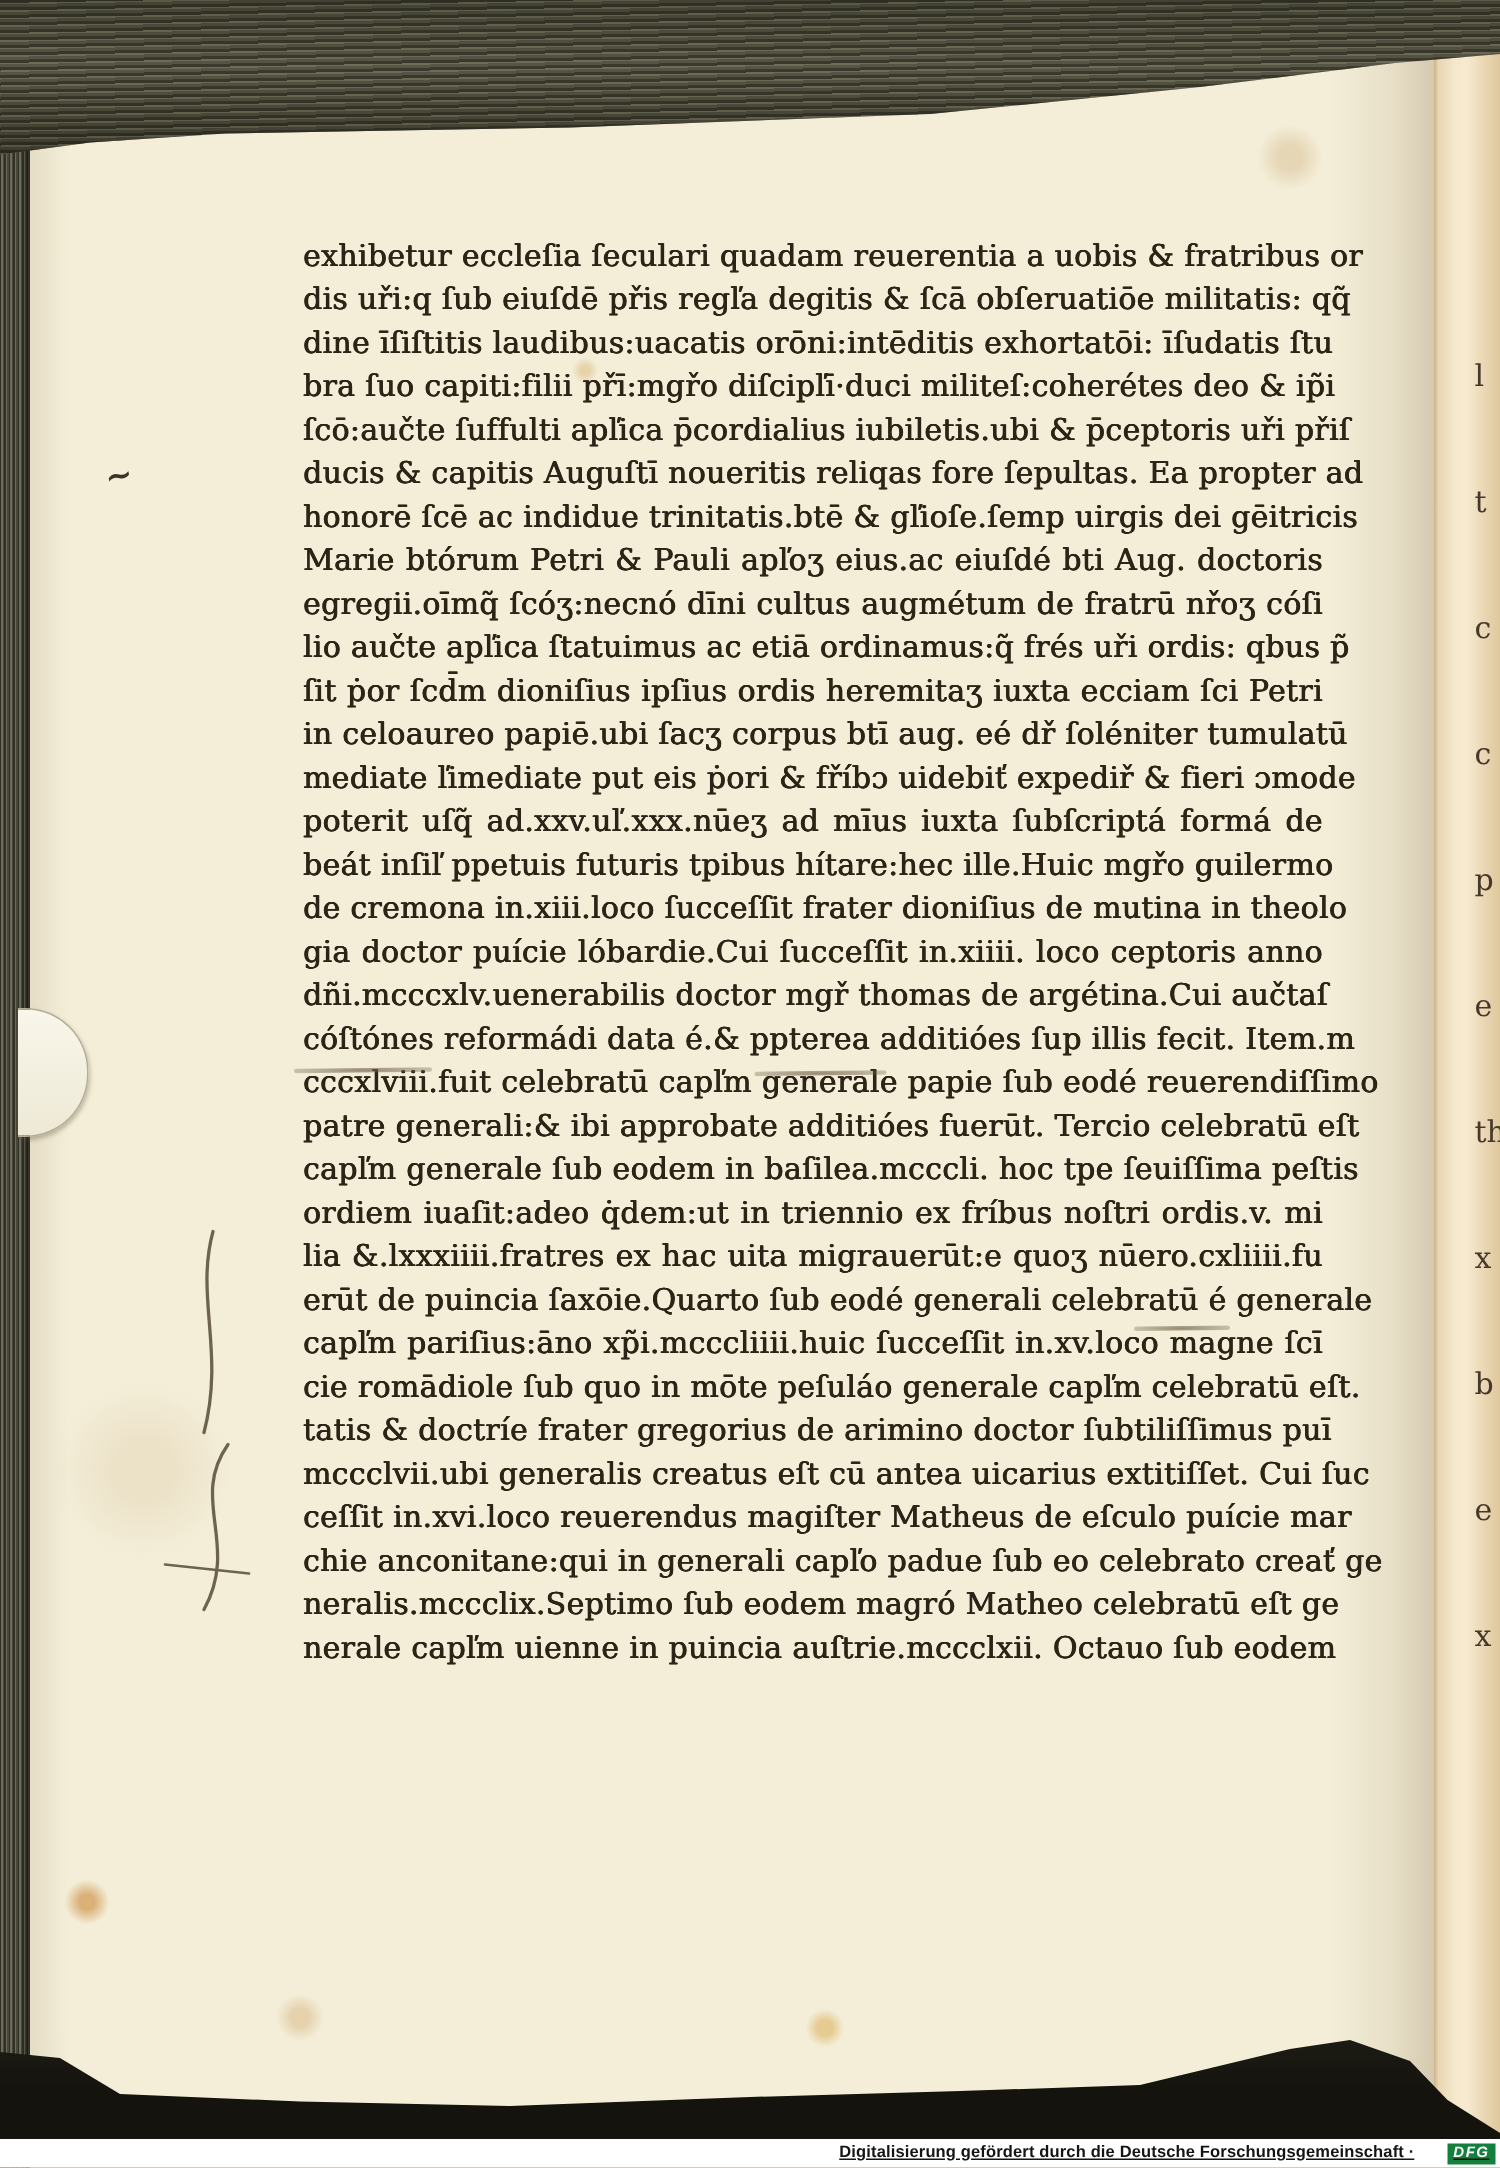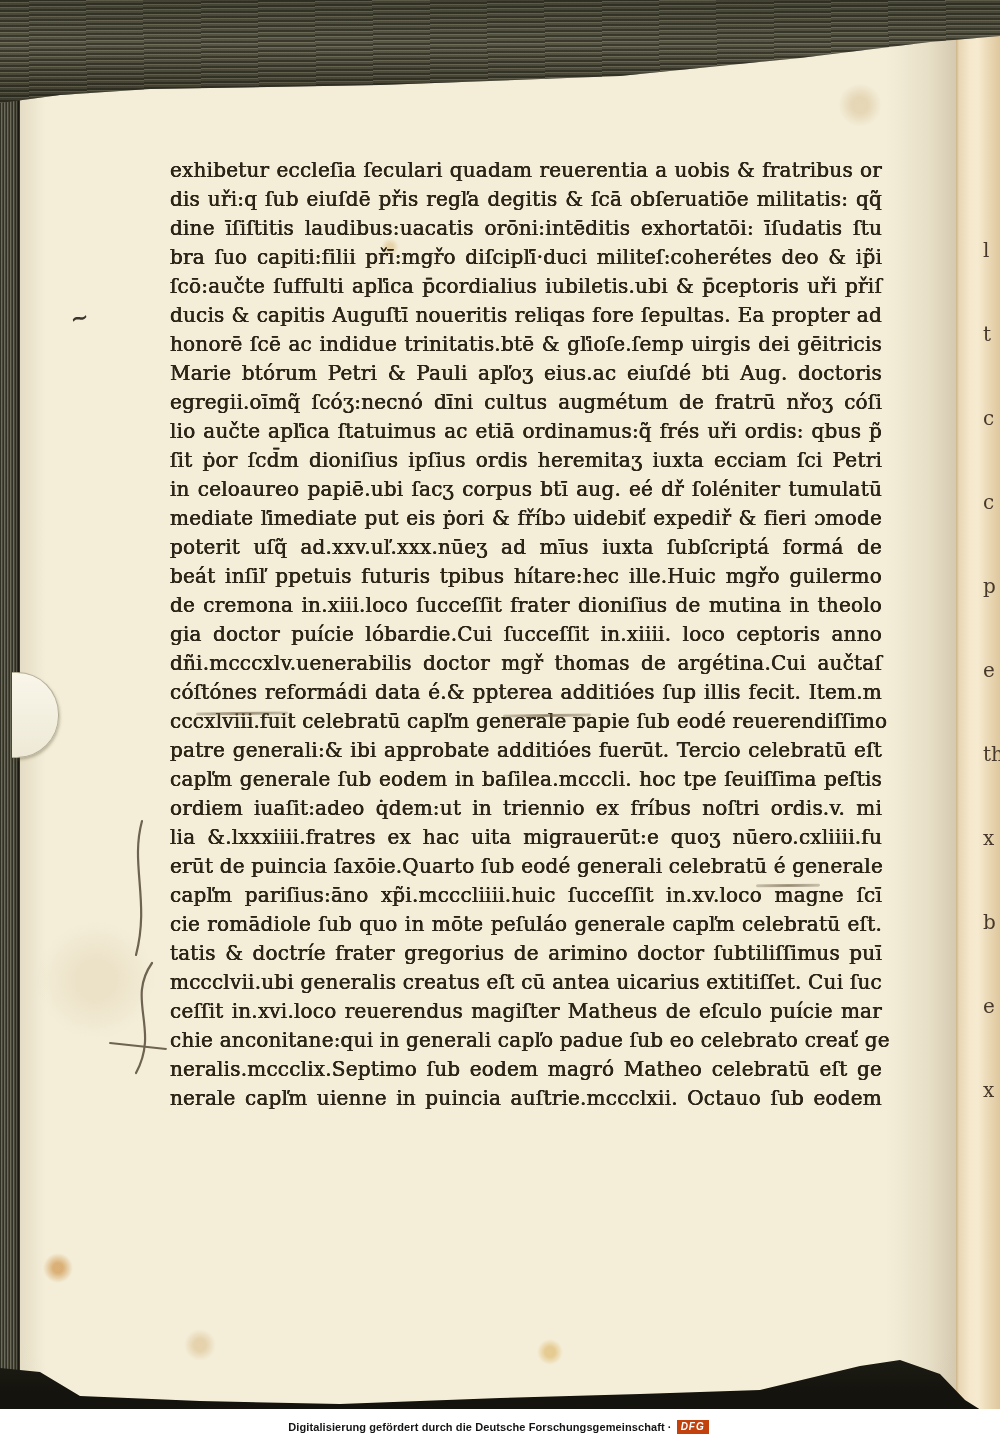--- a/index.html
+++ b/index.html
@@ -66,49 +66,50 @@
     clip-path:polygon(0 38px,40px 42px,80px 66px,200px 71px,340px 74px,500px 68px,640px 64px,760px 60px,860px 36px,900px 30px,940px 44px,965px 70px,100% 92px,100% 100%,0 100%);
   }
   
   #textblock{
     position:absolute;left:170px;top:156px;width:712px;z-index:3;
     color:#2c2417;font-size:20px;line-height:29px;letter-spacing:0.2px;
     text-shadow:0.25px 0 0 currentColor,-0.25px 0 0 currentColor;
   }
   #textblock .tl{
     height:29px;white-space:nowrap;
-    text-align:justify;text-align-last:justify;
+    text-align:justify;text-align-last:justify;margin-left:32px;
   }
   
   .uline{
     position:absolute;height:3px;z-index:3;border-radius:2px;
     background:radial-gradient(60% 120% at 50% 50%, rgba(110,95,70,0.7), rgba(110,95,70,0.25));
     transform:rotate(-0.6deg);
   }
   #ul-1{left:196px;top:712px;width:92px;}
   #ul-2{left:503px;top:714px;width:88px;}
   #ul-3{left:756px;top:884px;width:64px;}
   #margin-marks{position:absolute;left:108px;top:815px;z-index:3;}
   #tilde-mark{
     position:absolute;left:70px;top:312px;z-index:3;width:22px;height:10px;
     color:#3b342a;font-size:22px;font-weight:bold;line-height:10px;
     transform:rotate(-12deg);
   }
   
   #footer-bar{
-    position:absolute;left:0;bottom:0;width:1000px;height:36px;z-index:6;
+    position:absolute;left:0;bottom:0;width:1000px;height:19px;z-index:6;
     background:#ffffff;
     font-family:"Liberation Sans",sans-serif;font-size:11px;font-weight:bold;color:#141414;
-    display:flex;align-items:center;justify-content:center;
+    display:flex;align-items:center;justify-content:flex-end;
     letter-spacing:0.1px;
+    text-decoration:underline;
   }
   #footer-bar .credit{line-height:19px;}
   #footer-bar .dfg-box{
-    display:inline-block;margin:0 3px 0 5px;padding:1px 4px 2px 4px;
-    background:#c2410c;color:#ffffff;font-style:italic;font-weight:bold;
+    display:inline-block;margin:0 3px 0 22px;padding:1px 4px 2px 4px;
+    background:#15803d;color:#ffffff;font-style:italic;font-weight:bold;
     font-size:10px;letter-spacing:1px;line-height:11px;
   }
 </style>
 </head>
 <body>
 
 <div id="stage">
 
   <div id="page"></div>
 

